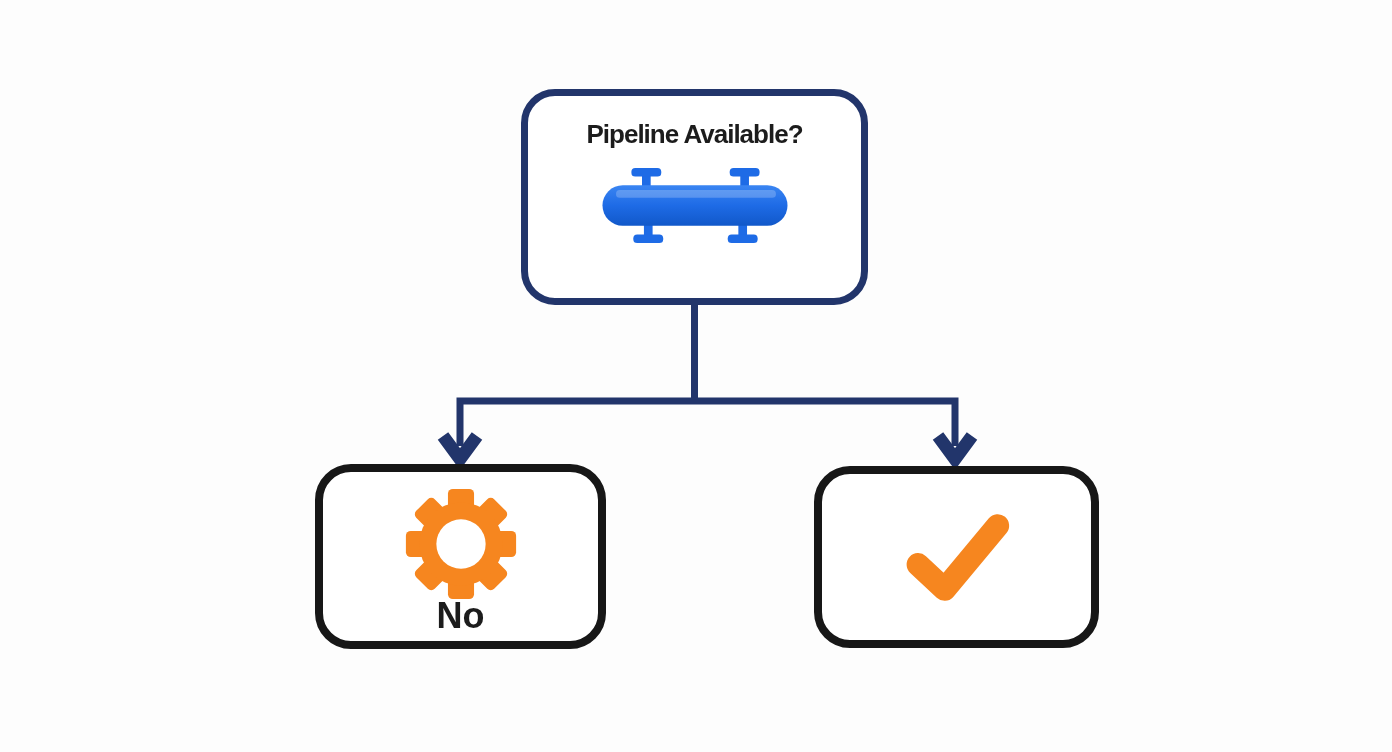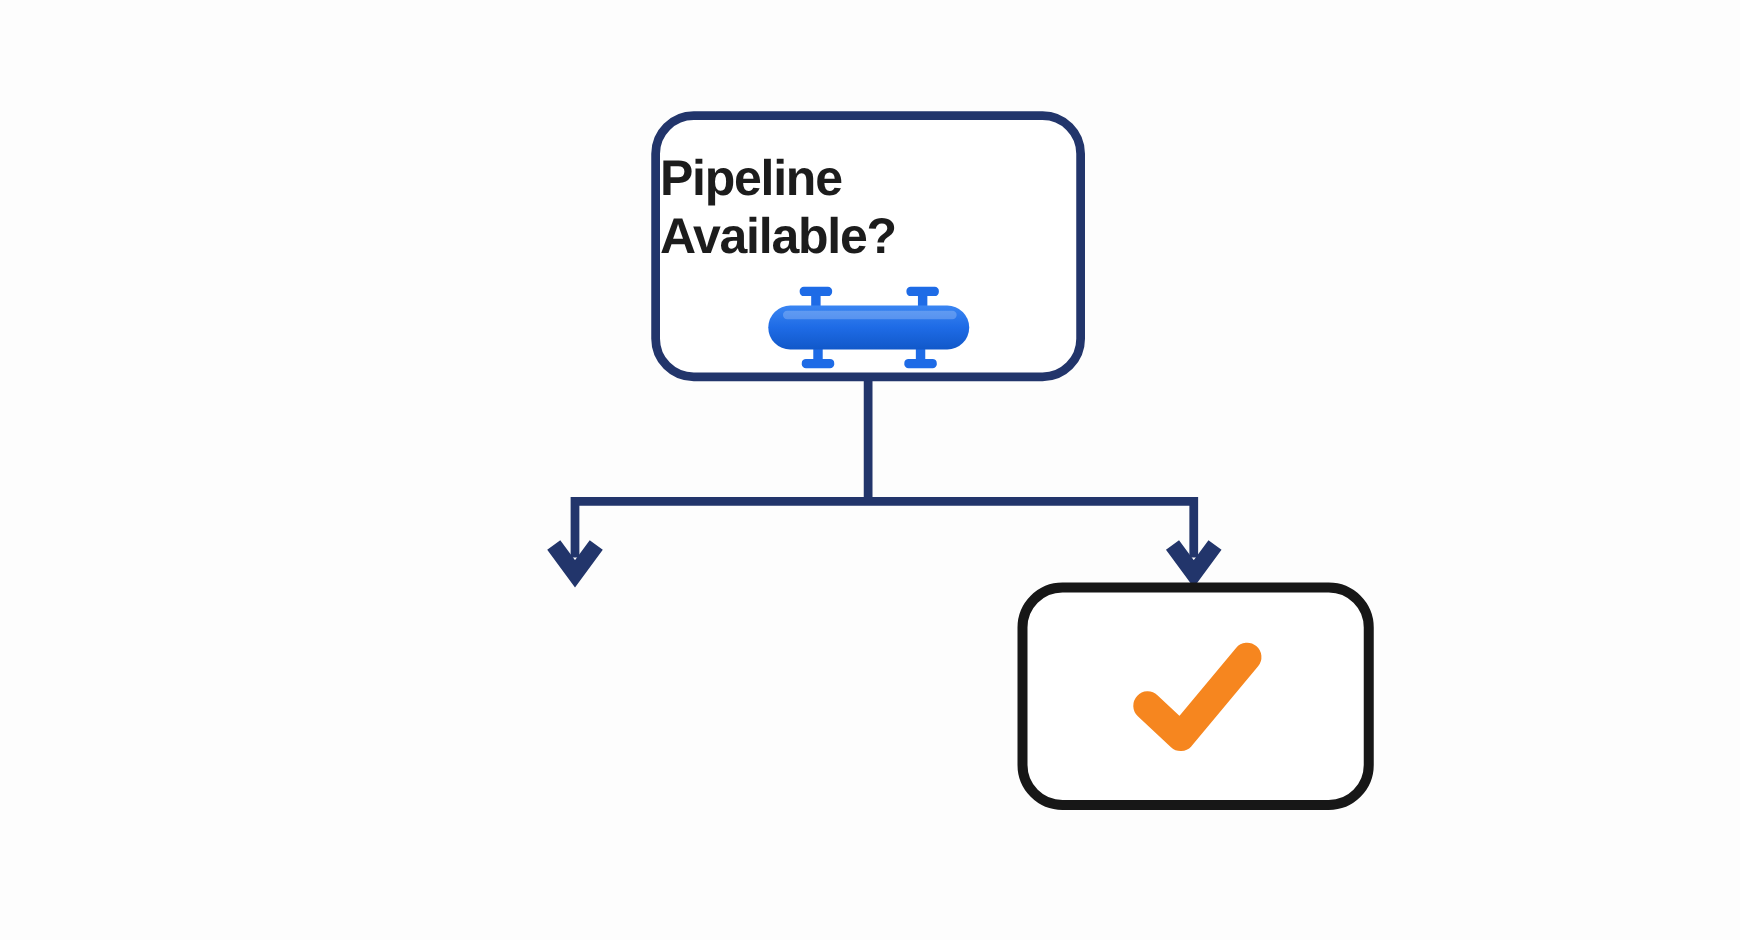--- a/index.html
+++ b/index.html
@@ -49,25 +49,26 @@
     align-items: center;
   }
   .decision-node {
     left: 521px; top: 89px;
     width: 347px; height: 216px;
     border: 7px solid var(--decision-border, #22356B);
     border-radius: 34px;
     padding-top: 24px;
   }
   .decision-title {
-    font-size: 40px;
+    font-size: 26px;
     font-weight: bold;
     letter-spacing: -1px;
     color: var(--text, #1C1C1C);
     line-height: 1.15;
+    text-align: right;
   }
   .pipeline-icon { margin-top: 14px; }
 
   .outcome-node {
     border: 8px solid var(--outcome-border, #171717);
     border-radius: 36px;
     justify-content: center;
   }
   .outcome-no {
     left: 315px; top: 464px;
@@ -139,20 +140,33 @@
       <g>
         <rect class="pipe-stub" x="155" y="59" width="9" height="18"></rect>
         <rect class="pipe-stub" x="144" y="73" width="31" height="9" rx="4"></rect>
       </g>
 
       <rect x="14" y="22" width="192" height="42" rx="21" fill="url(#pipeGrad)"></rect>
       <rect class="pipe-highlight" x="28" y="27" width="166" height="8" rx="4"></rect>
     </svg>
   </div>
 
+  <div class="node outcome-node outcome-no">
+    <svg viewBox="-60 -60 120 120" width="116" height="116" aria-label="gear-icon">
+      <g class="gear-fill">
+        <rect x="-13.5" y="-57" width="27" height="114" rx="5"></rect>
+        <rect x="-13.5" y="-57" width="27" height="114" rx="5" transform="rotate(45)"></rect>
+        <rect x="-13.5" y="-57" width="27" height="114" rx="5" transform="rotate(90)"></rect>
+        <rect x="-13.5" y="-57" width="27" height="114" rx="5" transform="rotate(135)"></rect>
+        <circle r="43"></circle>
+      </g>
+      <circle class="gear-hole" r="25.5"></circle>
+    </svg>
+    <div class="outcome-label">No</div>
+  </div>
 
   <div class="node outcome-node outcome-yes">
     <svg viewBox="0 0 140 112" width="124" height="99" aria-label="checkmark-icon">
       <path class="check-stroke" d="M 26 64 L 56 92 L 116 20"></path>
     </svg>
   </div>
 
 </div>
 
 </body></html>

